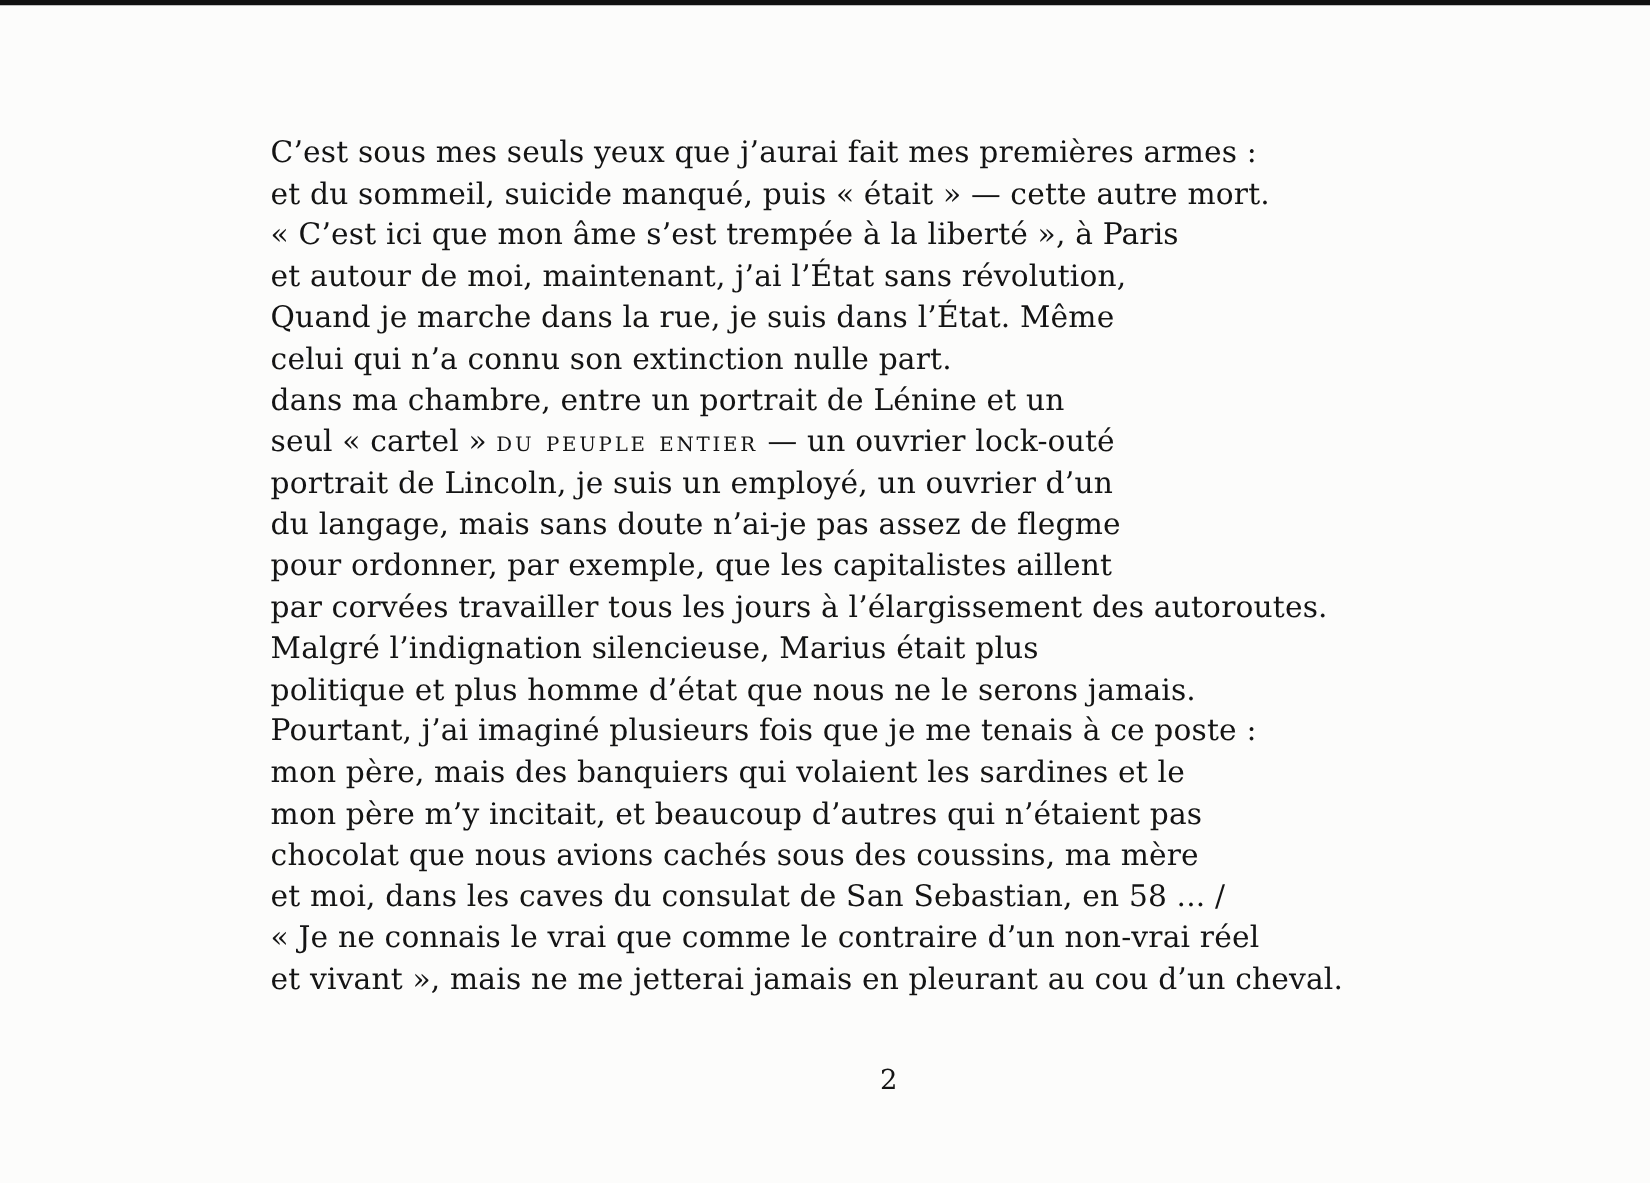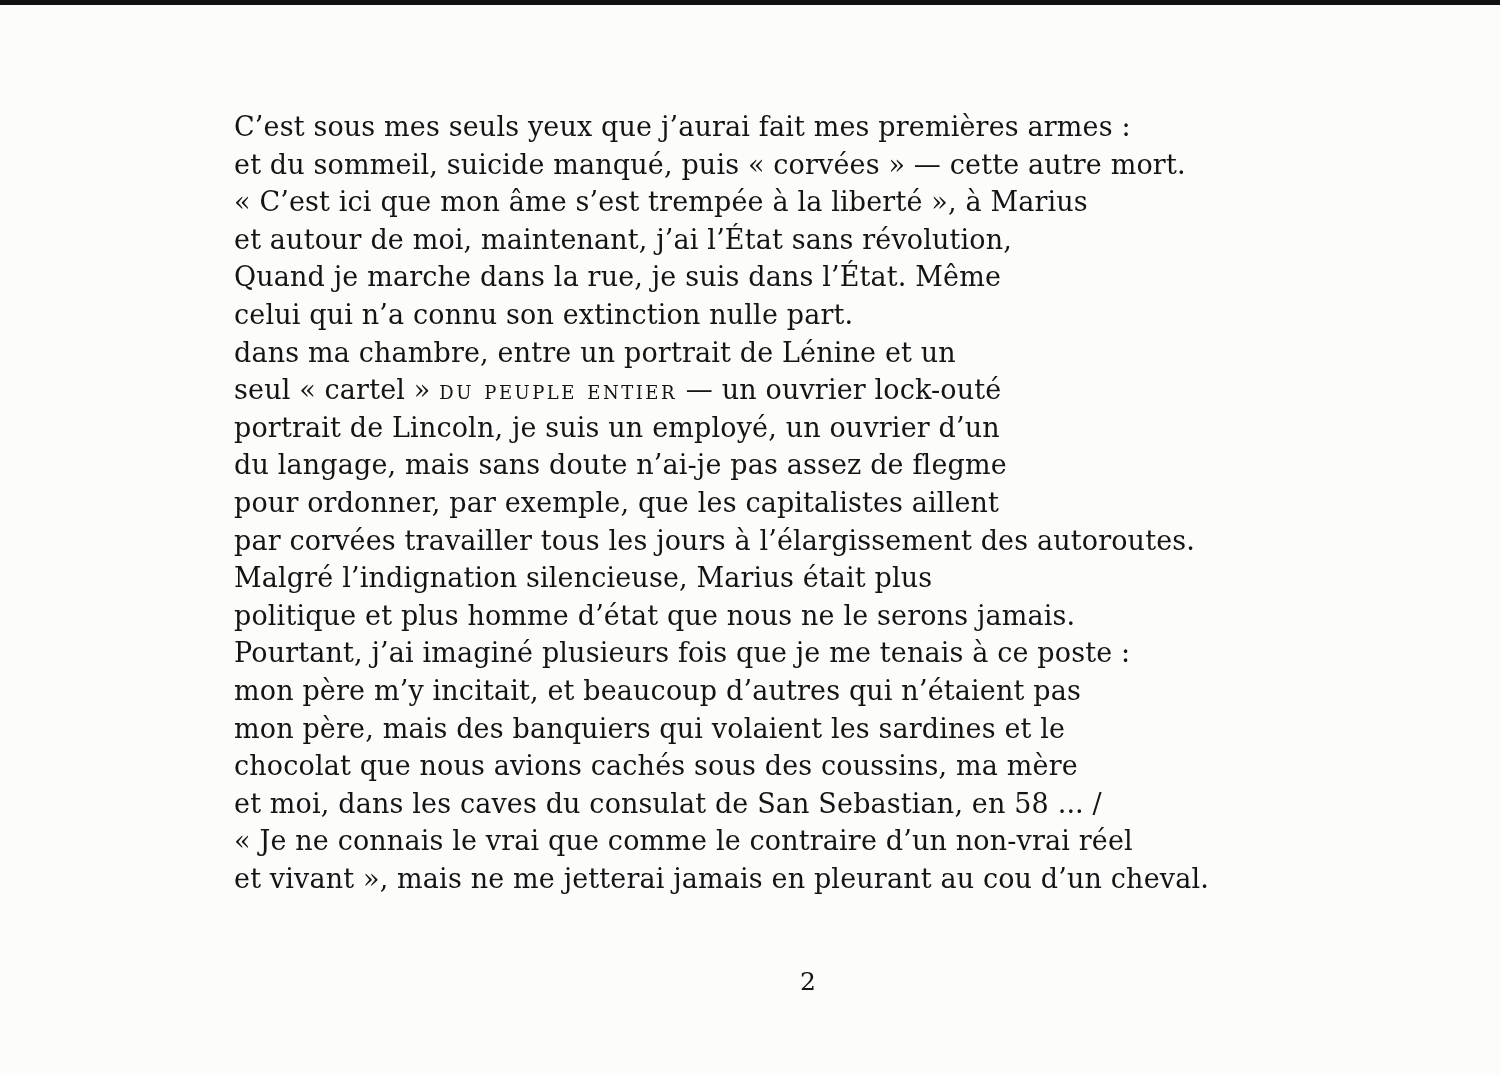--- a/index.html
+++ b/index.html
@@ -26,21 +26,21 @@
       left: 0;
       top: 5px;
       width: 1500px;
       height: 1070px;
       background: #fcfcfb;
     }
     .poem {
       position: absolute;
       left: 230px;
       top: 99px;
-      margin: 4px;
+      margin: 16px;
       padding: 0;
       font-family: "DejaVu Serif", "Liberation Serif", serif;
       font-size: 27px;
       line-height: 37.6px;
       color: #141414;
       letter-spacing: 0.15px;
       word-spacing: 0px;
     }
     .line {
       display: block;
@@ -64,35 +64,35 @@
       color: #141414;
     }
   </style>
 </head>
 <body>
 
 <div class="top-edge"></div>
 <div class="page">
   <div class="poem" id="poem">
       <span class="line"><span>C’est sous mes seuls yeux que j’aurai fait mes premières armes :</span></span>
-      <span class="line"><span>et du sommeil, suicide manqué, puis « corvées » — cette autre mort.</span></span>
-      <span class="line"><span>« </span><span class="it">C’est ici que mon âme s’est trempée à la liberté</span><span> », à Marius</span></span>
+      <span class="line"><span>et du sommeil, suicide manqué, puis « était » — cette autre mort.</span></span>
+      <span class="line"><span>« </span><span class="it">C’est ici que mon âme s’est trempée à la liberté</span><span> », à Paris</span></span>
       <span class="line"><span>et autour de moi, maintenant, j’ai l’État sans révolution,</span></span>
       <span class="line"><span>Quand je marche dans la rue, je suis dans l’État. Même</span></span>
       <span class="line"><span>celui qui n’a connu son extinction nulle part.</span></span>
       <span class="line"><span>dans ma chambre, entre un portrait de Lénine et un</span></span>
       <span class="line"><span>seul « cartel » </span><span class="sc">DU PEUPLE ENTIER</span><span> — un ouvrier lock-outé</span></span>
       <span class="line"><span>portrait de Lincoln, je suis un employé, un ouvrier d’un</span></span>
       <span class="line"><span>du langage, mais sans doute n’ai-je pas assez de flegme</span></span>
       <span class="line"><span>pour ordonner, par exemple, que les capitalistes aillent</span></span>
       <span class="line"><span>par corvées travailler tous les jours à l’élargissement des autoroutes.</span></span>
       <span class="line"><span>Malgré l’indignation silencieuse, </span><span class="it">Marius était plus</span></span>
       <span class="line"><span class="it">politique et plus homme d’état que nous ne le serons jamais.</span></span>
       <span class="line"><span>Pourtant, j’ai imaginé plusieurs fois que je me tenais à ce poste :</span></span>
+      <span class="line"><span>mon père, mais des banquiers qui volaient les sardines et le</span></span>
       <span class="line"><span>mon père m’y incitait, et beaucoup d’autres qui n’étaient pas</span></span>
-      <span class="line"><span>mon père, mais des banquiers qui volaient les sardines et le</span></span>
       <span class="line"><span>chocolat que nous avions cachés sous des coussins, ma mère</span></span>
       <span class="line"><span>et moi, dans les caves du consulat de San Sebastian, en 58 ... /</span></span>
       <span class="line"><span>« Je ne connais le vrai que comme le contraire d’un non-vrai réel</span></span>
       <span class="line"><span>et vivant », mais ne me jetterai jamais en pleurant au cou d’un cheval.</span></span>
     </div>
   <div class="page-number">2</div>
 </div>
 
 </body></html>

